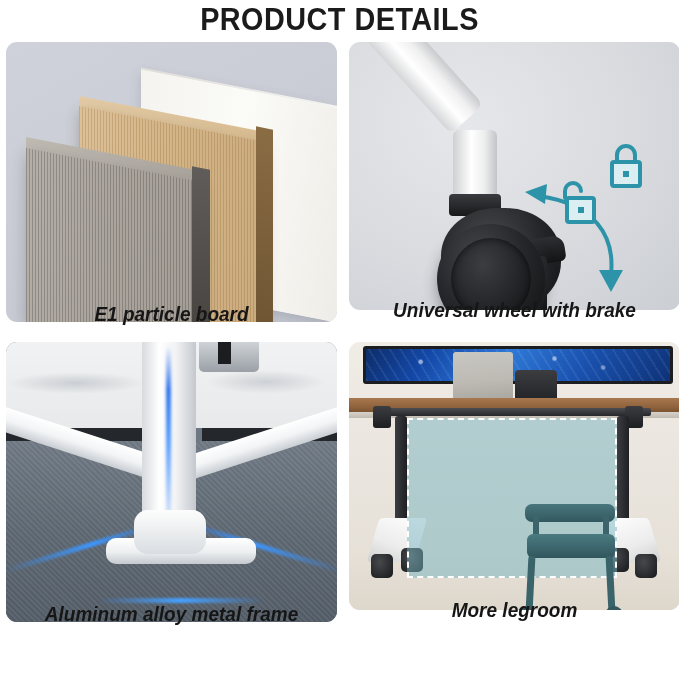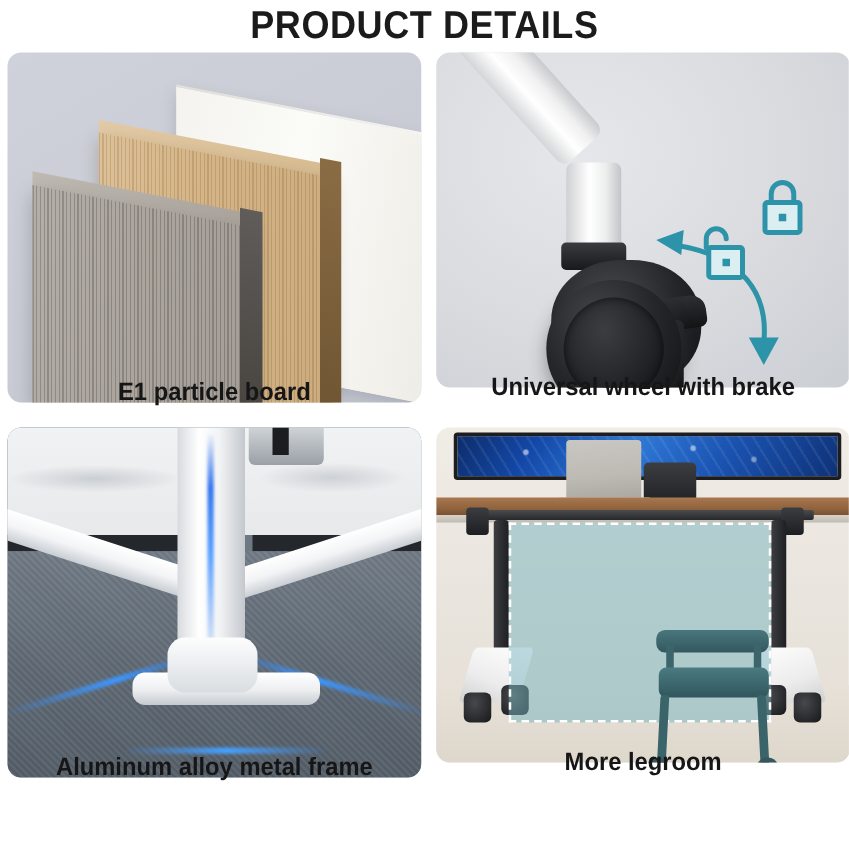--- a/index.html
+++ b/index.html
@@ -23,21 +23,21 @@
 
   
   .grid {
     position: absolute; top: 42px; left: 6px;
     width: 667px; height: 626px;
     display: grid;
     grid-template-columns: 331px 331px;
     grid-template-rows: 282px 282px;
     column-gap: 12px; row-gap: 18px;
   }
-  .cell { position: relative; width: 331px; }
+  .cell { position: relative; width: 331px; font-style: italic; }
   .panel {
     position: relative; width: 331px; height: 280px;
     border-radius: 11px; overflow: hidden;
   }
   .caption {
     position: absolute; left: 0; bottom: -2px; width: 331px;
     text-align: center;
     font-size: 20px; font-weight: 700; color: #161616;
     transform: scaleX(0.95); transform-origin: center;
     white-space: nowrap;

